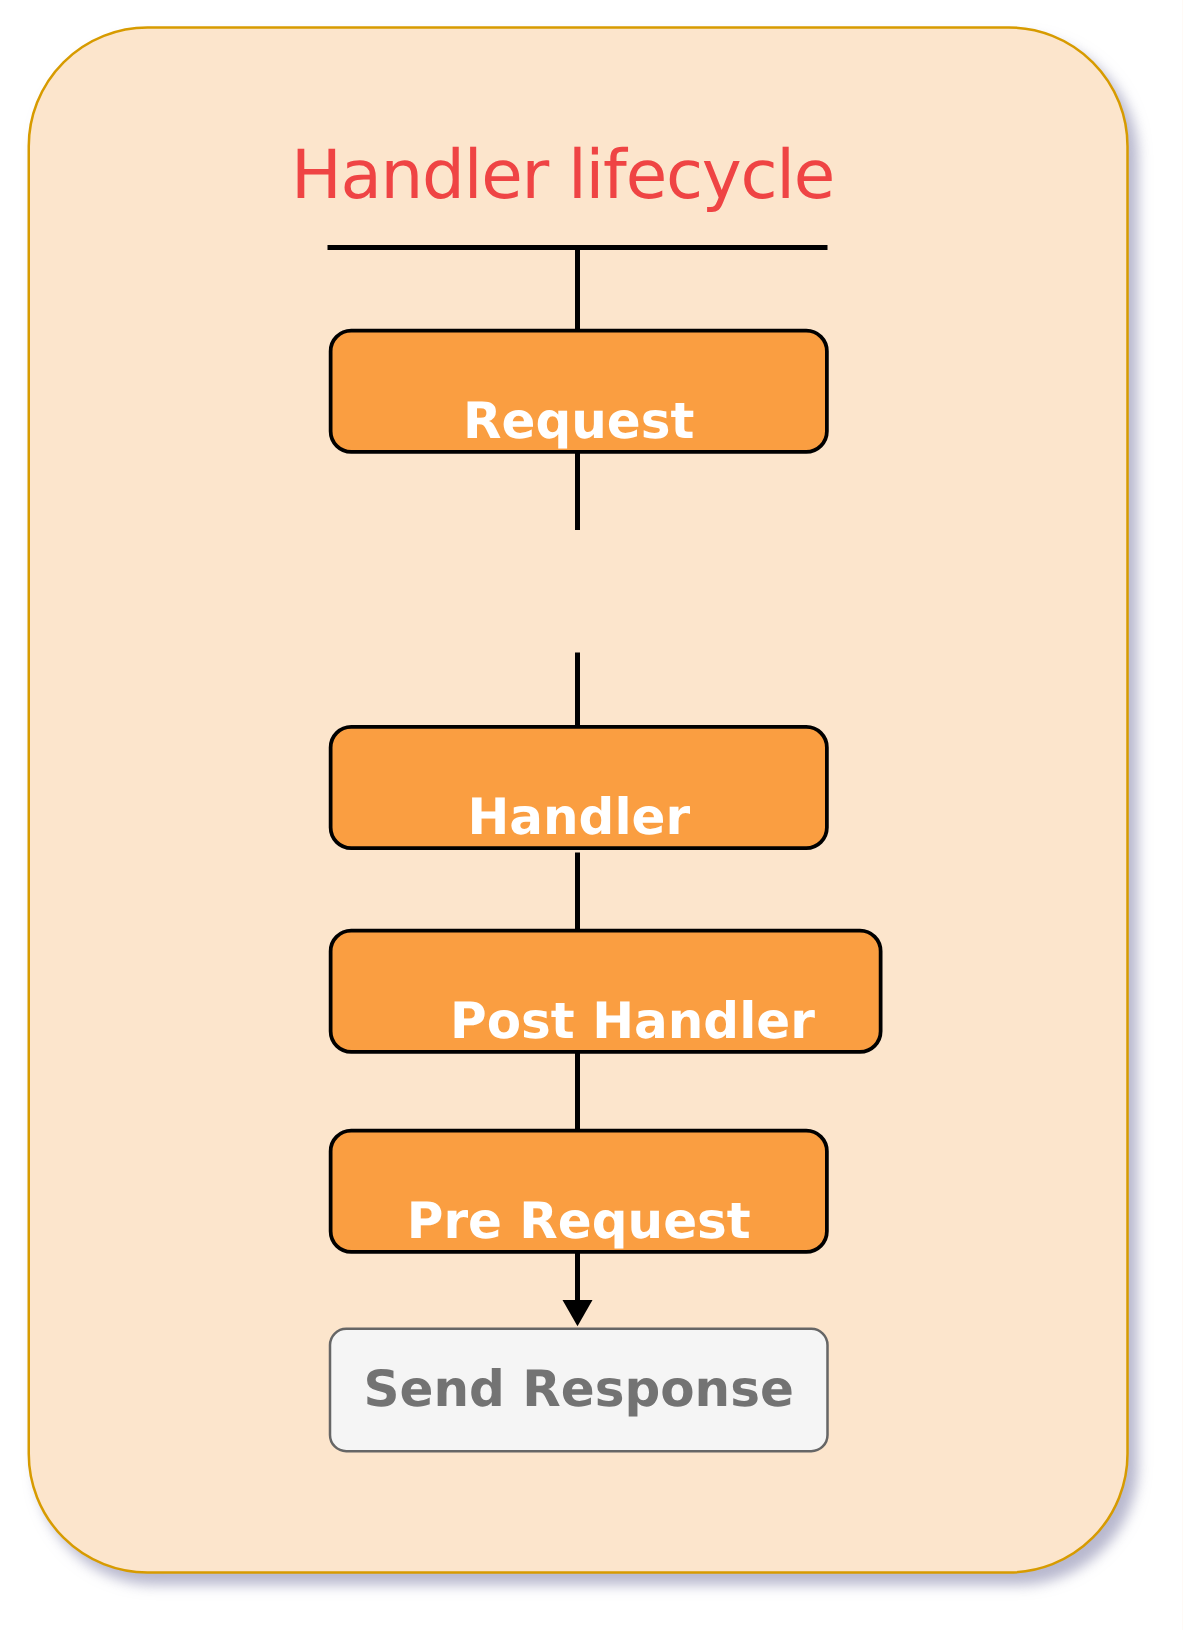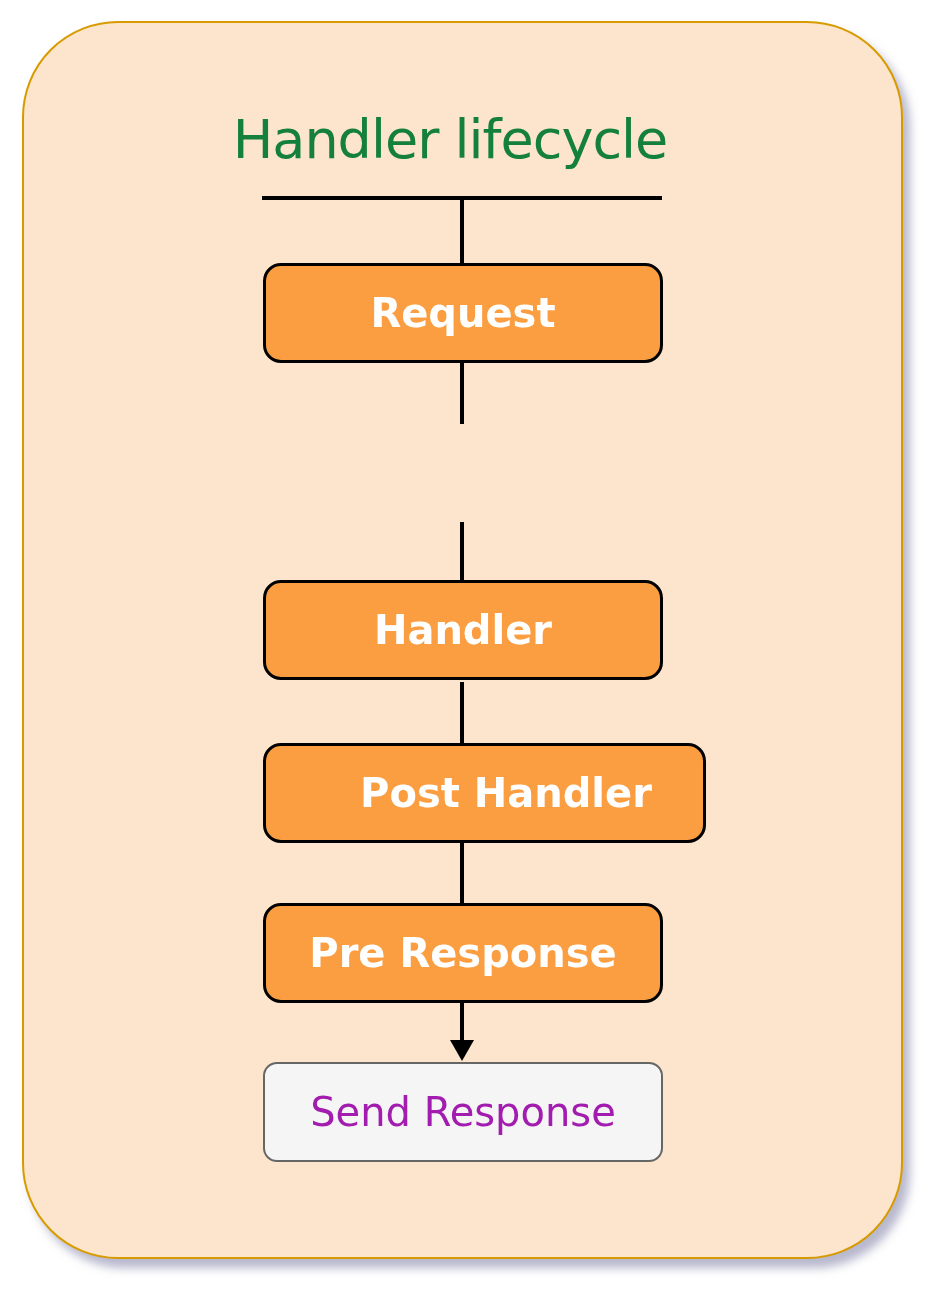--- a/index.html
+++ b/index.html
@@ -28,21 +28,21 @@
   }
   .title {
     position: absolute;
     left: 100px;
     top: 104px;
     width: 700px;
     height: 72px;
     line-height: 72px;
     text-align: center;
     font-size: 54px;
-    color: #15803d;
+    color: #ef4444;
     letter-spacing: -1px;
     white-space: nowrap;
   }
   .hline {
     position: absolute;
     left: 262px;
     top: 196px;
     width: 400px;
     height: 4px;
     background: #000000;
@@ -79,30 +79,31 @@
     justify-content: center;
     text-align: center;
   }
   .node.stage {
     background: #fa9e41;
     border: 3px solid #000000;
     border-radius: 18px;
     color: #ffffff;
     font-size: 40px;
     font-weight: bold;
+    align-items: flex-end;
   }
   .node.terminal {
     width: 396px;
     height: 96px;
     background: #f5f5f5;
     border: 2px solid #666666;
     border-radius: 14px;
-    color: #a21caf;
+    color: #737373;
     font-size: 40px;
-    font-weight: normal;
+    font-weight: bold;
     align-items: center;
   }
   .n0 { top: 263px; }
   .n1 { top: 423px; }
   .n2 { top: 580px; }
   .n3 { top: 743px; padding-left: 43px; }
   .n4 { top: 903px; }
   .n5 { top: 1062px; }
 </style>
 </head>
@@ -131,21 +132,21 @@
 
   <div class="vline v3"></div>
 
   <div class="node stage n3">
     <span>Post Handler</span>
   </div>
 
   <div class="vline v4"></div>
 
   <div class="node stage n4">
-    <span>Pre Response</span>
+    <span>Pre Request</span>
   </div>
 
   <div class="vline v5"></div>
   <div class="arrowhead"></div>
 
   <div class="node terminal n5">
     <span>Send Response</span>
   </div>
 </div>
 

